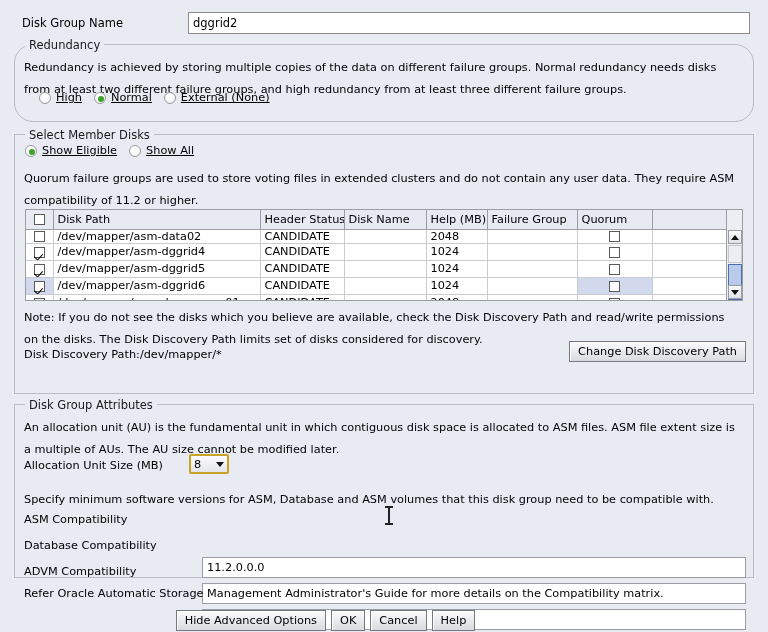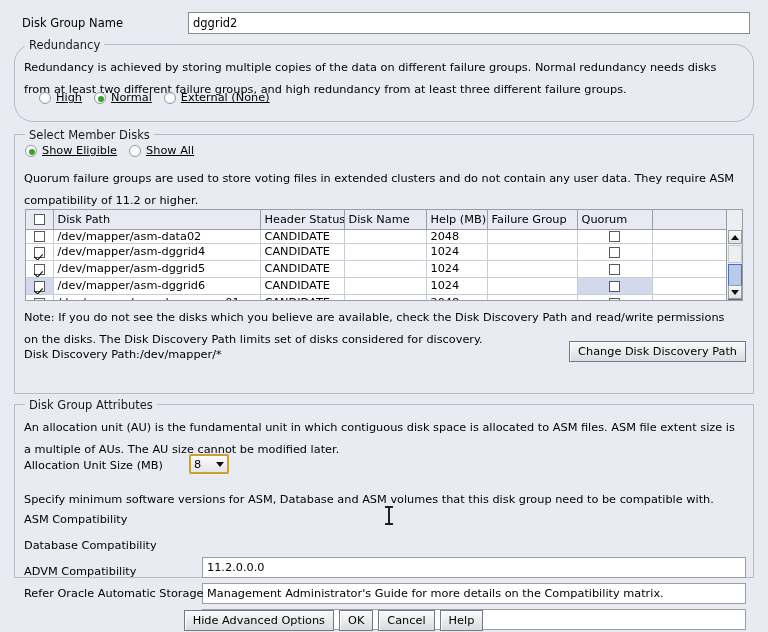--- a/index.html
+++ b/index.html
@@ -190,21 +190,21 @@
     width: 2px; height: 15px; background: #222;
   }
   .ibeam::before, .ibeam::after {
     content: ""; position: absolute; left: -3px; width: 8px; height: 2px; background: #222;
   }
   .ibeam::before { top: -2px; }
   .ibeam::after { bottom: -2px; }
 
   
   #btnbar {
-    position: absolute; left: 12px; top: 610px; width: 643px;
+    position: absolute; left: 4px; top: 610px; width: 643px;
     display: flex; justify-content: center; gap: 5px;
   }
 </style>
 </head>
 <body>
 
 <div id="app">
 
   <div class="dgname-row">
     <div class="dgname-label">Disk Group Name</div>

